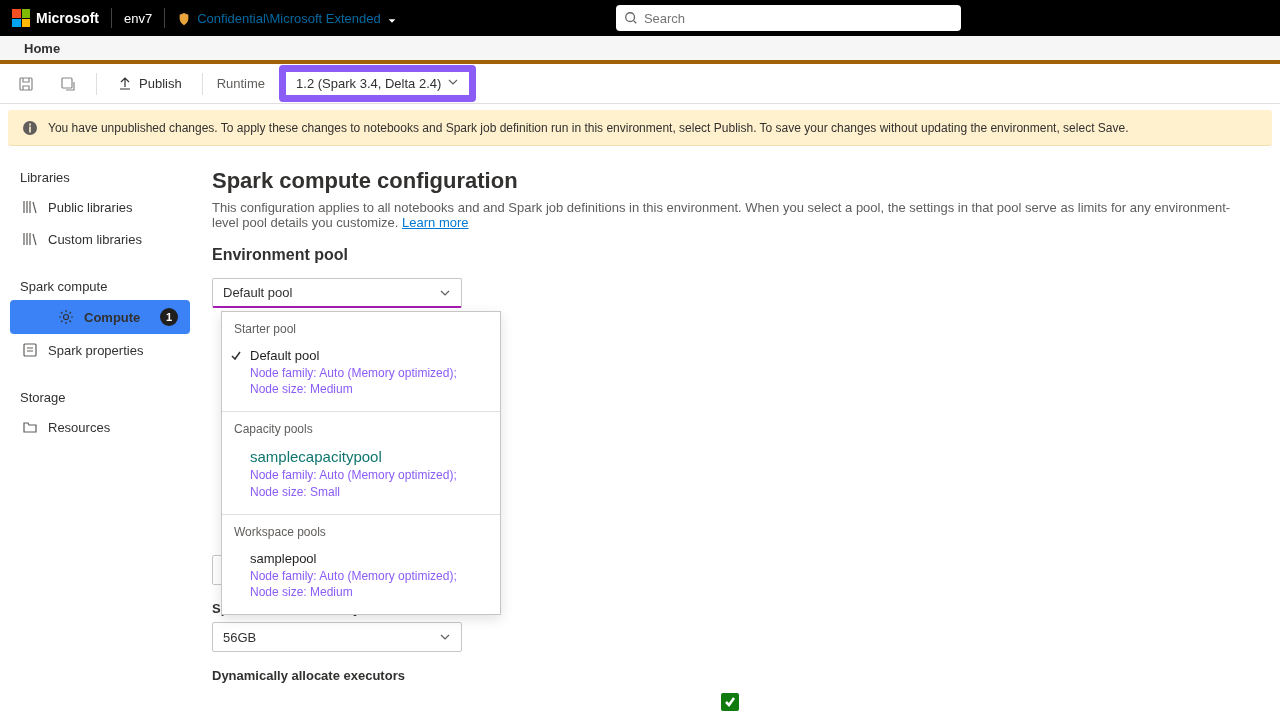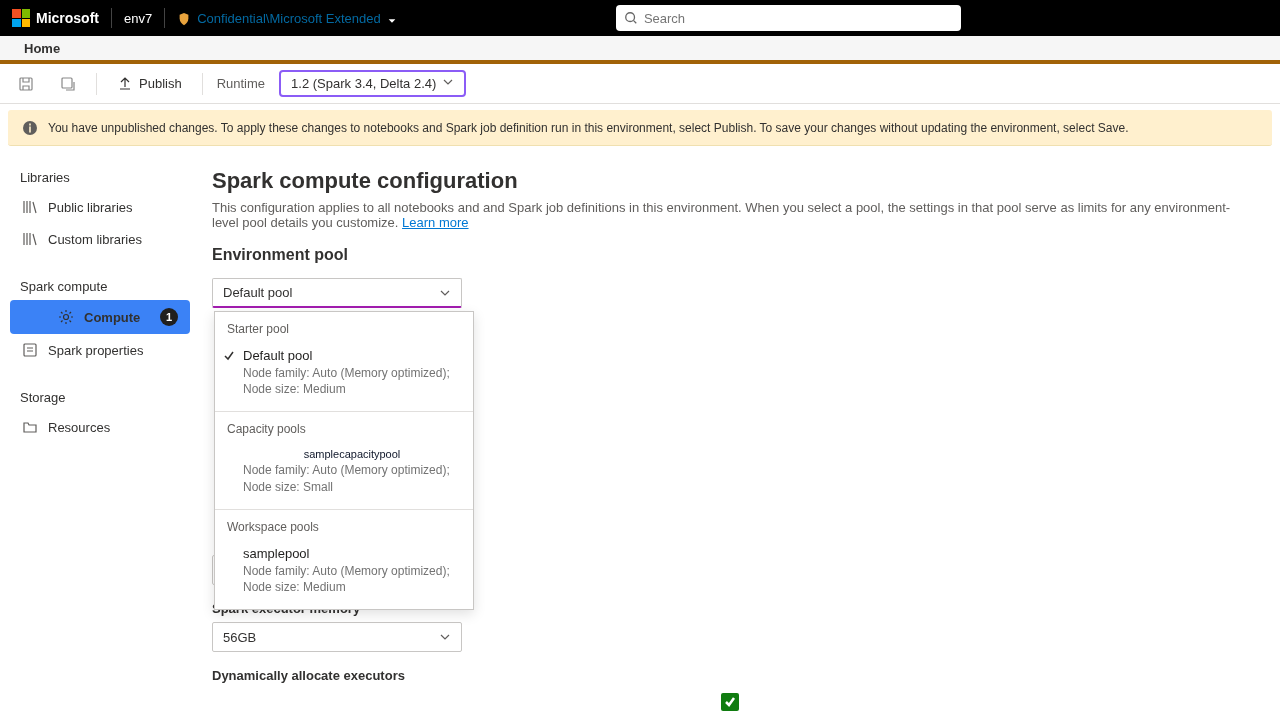--- a/index.html
+++ b/index.html
@@ -23,21 +23,21 @@
 
 
 .navrow { background:#f6f6f6; height:28px; border-bottom:4px solid #a16207; display:flex; align-items:center; padding:0 14px; }
 .navrow .tab { font-size:13px; font-weight:600; color:#323130; padding:4px 10px; }
 
 
 .toolbar { background:#fff; height:40px; border-bottom:1px solid #e1dfdd; display:flex; align-items:center; padding:0 12px; gap:14px; }
 .tb-btn { display:flex; align-items:center; gap:6px; font-size:13px; color:#323130; cursor:pointer; padding:4px 6px; }
 .tb-btn svg { width:16px; height:16px; }
 .tb-sep { width:1px; height:22px; background:#e1dfdd; }
-.runtime-dd { display:flex; align-items:flex-start; gap:6px; border:2px solid #8b5cf6; border-radius:4px; padding:4px 10px; font-size:13px; cursor:pointer; }
+.runtime-dd { display:flex; align-items:flex-start; gap:6px; border:7px solid #8b5cf6; border-radius:4px; padding:4px 10px; font-size:13px; cursor:pointer; }
 
 
 .infobar { background:#fff0ce; border-top:0; height:36px; display:flex; align-items:center; padding:0 14px; gap:10px; font-size:12px; color:#323130; border-bottom:1px solid #f0e0b0; margin:6px 8px 0 8px; border-radius:3px; }
 .info-icon { width:16px; height:16px; }
 
 
 .shell { display:flex; height:calc(716px - 36px - 28px - 40px - 42px); }
 .sidebar { width:200px; padding:14px 10px; }
 .sb-header { font-size:13px; color:#323130; padding:6px 10px; margin-top:4px; }
 .sb-item { display:flex; align-items:center; gap:10px; padding:8px 12px; font-size:13px; color:#323130; border-radius:4px; cursor:pointer; }
@@ -51,29 +51,29 @@
 .page-sub a { color:#0078d4; text-decoration:underline; cursor:pointer; }
 
 .section-h { font-size:16px; font-weight:600; margin-bottom:14px; }
 .field-label { font-size:13px; font-weight:600; margin-bottom:6px; margin-top:16px; }
 
 .dd { width:250px; height:30px; border:1px solid #c8c6c4; border-radius:2px; display:flex; align-items:center; padding:0 10px; font-size:13px; cursor:pointer; position:relative; }
 .dd.focused { border-bottom:2px solid #a21caf; }
 .dd .chev { margin-left:auto; width:12px; height:12px; }
 
 
-.dd-panel { position:absolute; left:1px; top:32px; width:260px; background:#fff; border:1px solid #c8c6c4; box-shadow:0 4px 12px rgba(0,0,0,0.12); z-index:50; }
+.dd-panel { position:absolute; left:8px; top:32px; width:280px; background:#fff; border:1px solid #c8c6c4; box-shadow:0 4px 12px rgba(0,0,0,0.12); z-index:50; }
 .dd-group { padding:8px 0; border-bottom:1px solid #e1dfdd; }
 .dd-group:last-child { border-bottom:none; }
 .dd-group-label { font-size:12px; color:#605e5c; padding:2px 12px 6px; }
 .dd-option { padding:6px 12px 6px 28px; position:relative; cursor:pointer; }
 .dd-option .check { position:absolute; left:8px; top:8px; width:12px; height:12px; }
 .dd-option .opt-title { font-size:13px; color:#201f1e; }
-.dd-option .opt-title.bold { font-size:11px; color:#0f172a; font-weight:400;text-align:center; }
-.dd-option .opt-desc { font-size:12px; color:#737373; margin-top:2px; line-height:1.35; }
+.dd-option .opt-title.bold { font-size:15px; color:#0f766e; font-weight:400; }
+.dd-option .opt-desc { font-size:12px; color:#8b5cf6; margin-top:2px; line-height:1.35; }
 
 
 .card-row { display:flex; gap:16px; margin-top:14px; }
 .card { border:1px solid #e1dfdd; border-radius:6px; padding:14px 18px; min-width:170px; position:relative; }
 .card .info-sm { position:absolute; right:8px; top:8px; width:14px; height:14px; }
 .card-label { font-size:13px; font-weight:600; }
 .card-val { font-size:12px; color:#605e5c; margin-top:4px; }
 
 .chk-wrap { display:flex; align-items:center; gap:10px; margin-top:10px;flex-direction:column; }
 .chk { width:18px; height:18px; background:#107c10; border-radius:2px; display:flex; align-items:center; justify-content:center; }

